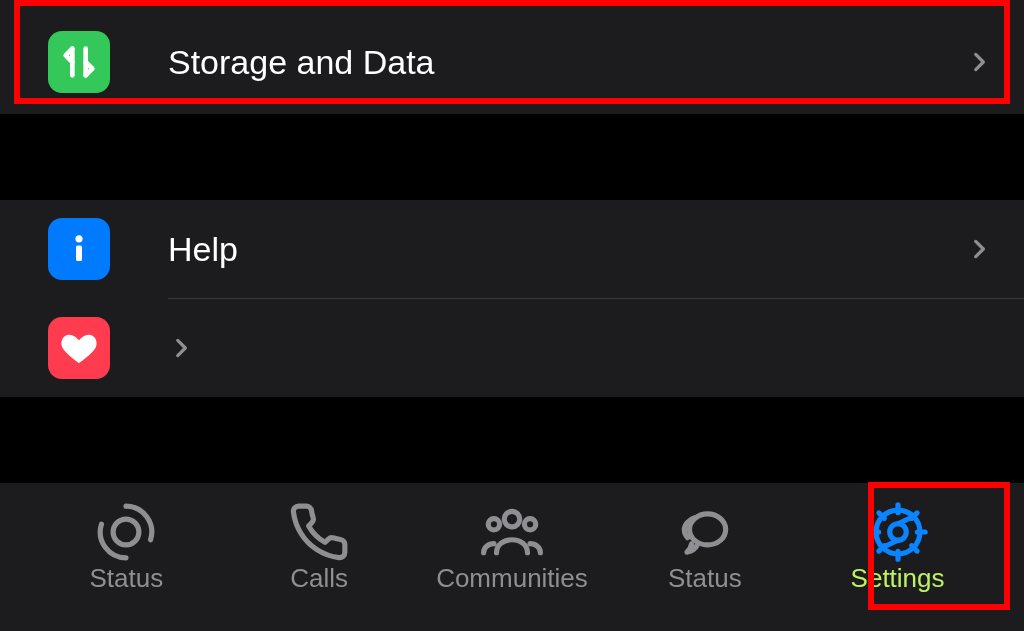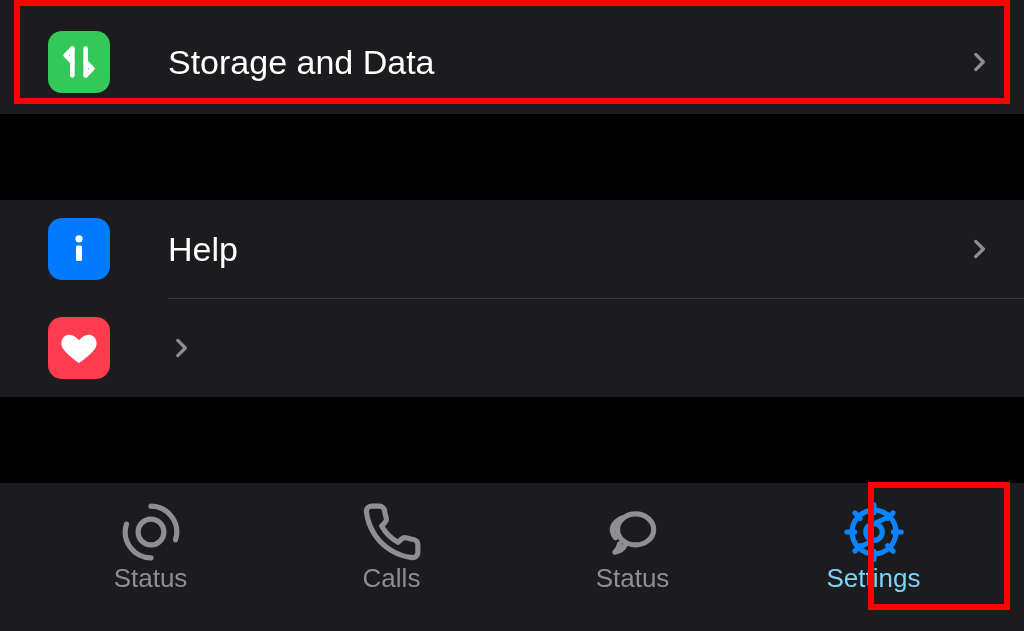--- a/index.html
+++ b/index.html
@@ -104,21 +104,21 @@
       display: flex;
       flex-direction: column;
       align-items: center;
       gap: 0;
       cursor: pointer;
       color: #8e8e93;
       width: 170px;
     }
 
     .tab.active {
-      color: #7dd3fc;
+      color: #bef264;
     }
 
     .tab .tab-label {
       font-size: 26px;
       font-weight: 400;
     }
 
     .tab-icon {
       width: 62px;
       height: 62px;
@@ -192,20 +192,31 @@
     <div class="tab-label">Status</div>
   </div>
 
   <div class="tab">
     <svg class="tab-icon" viewBox="0 0 24 24" fill="none" stroke="#8e8e93" stroke-width="2" stroke-linecap="round" stroke-linejoin="round">
       <path d="M22 16.9v3a2 2 0 0 1-2.2 2 19.8 19.8 0 0 1-8.6-3.1 19.5 19.5 0 0 1-6-6A19.8 19.8 0 0 1 2.1 4.2 2 2 0 0 1 4.1 2h3a2 2 0 0 1 2 1.7c.1.9.3 1.8.6 2.6a2 2 0 0 1-.5 2.1L8 9.7a16 16 0 0 0 6.3 6.3l1.3-1.2a2 2 0 0 1 2.1-.5c.8.3 1.7.5 2.6.6a2 2 0 0 1 1.7 2z"></path>
     </svg>
     <div class="tab-label">Calls</div>
   </div>
 
+  <div class="tab">
+    <svg class="tab-icon" viewBox="0 0 24 24" fill="none" stroke="#8e8e93" stroke-width="2" stroke-linecap="round" stroke-linejoin="round">
+      <circle cx="12" cy="7" r="3"></circle>
+      <circle cx="5" cy="9" r="2.2"></circle>
+      <circle cx="19" cy="9" r="2.2"></circle>
+      <path d="M6 20c0-3 2.7-5 6-5s6 2 6 5"></path>
+      <path d="M1 20c0-2 1.8-3.5 4-3.5"></path>
+      <path d="M23 20c0-2-1.8-3.5-4-3.5"></path>
+    </svg>
+    <div class="tab-label">Communities</div>
+  </div>
 
   <div class="tab">
     <svg class="tab-icon" viewBox="0 0 24 24" fill="none" stroke="#8e8e93" stroke-width="2" stroke-linecap="round" stroke-linejoin="round">
       <path d="M20 11a7 6 0 1 1-14 0 7 6 0 0 1 14 0z"></path>
       <path d="M9 17c-.6 1.3-2 2.4-4 2.8 1-.9 1.6-2 1.8-3.2"></path>
       <path d="M8 6.5C5.8 7.2 4 9 4 11.2c0 1.1.5 2.1 1.3 3"></path>
     </svg>
     <div class="tab-label">Status</div>
   </div>
 

